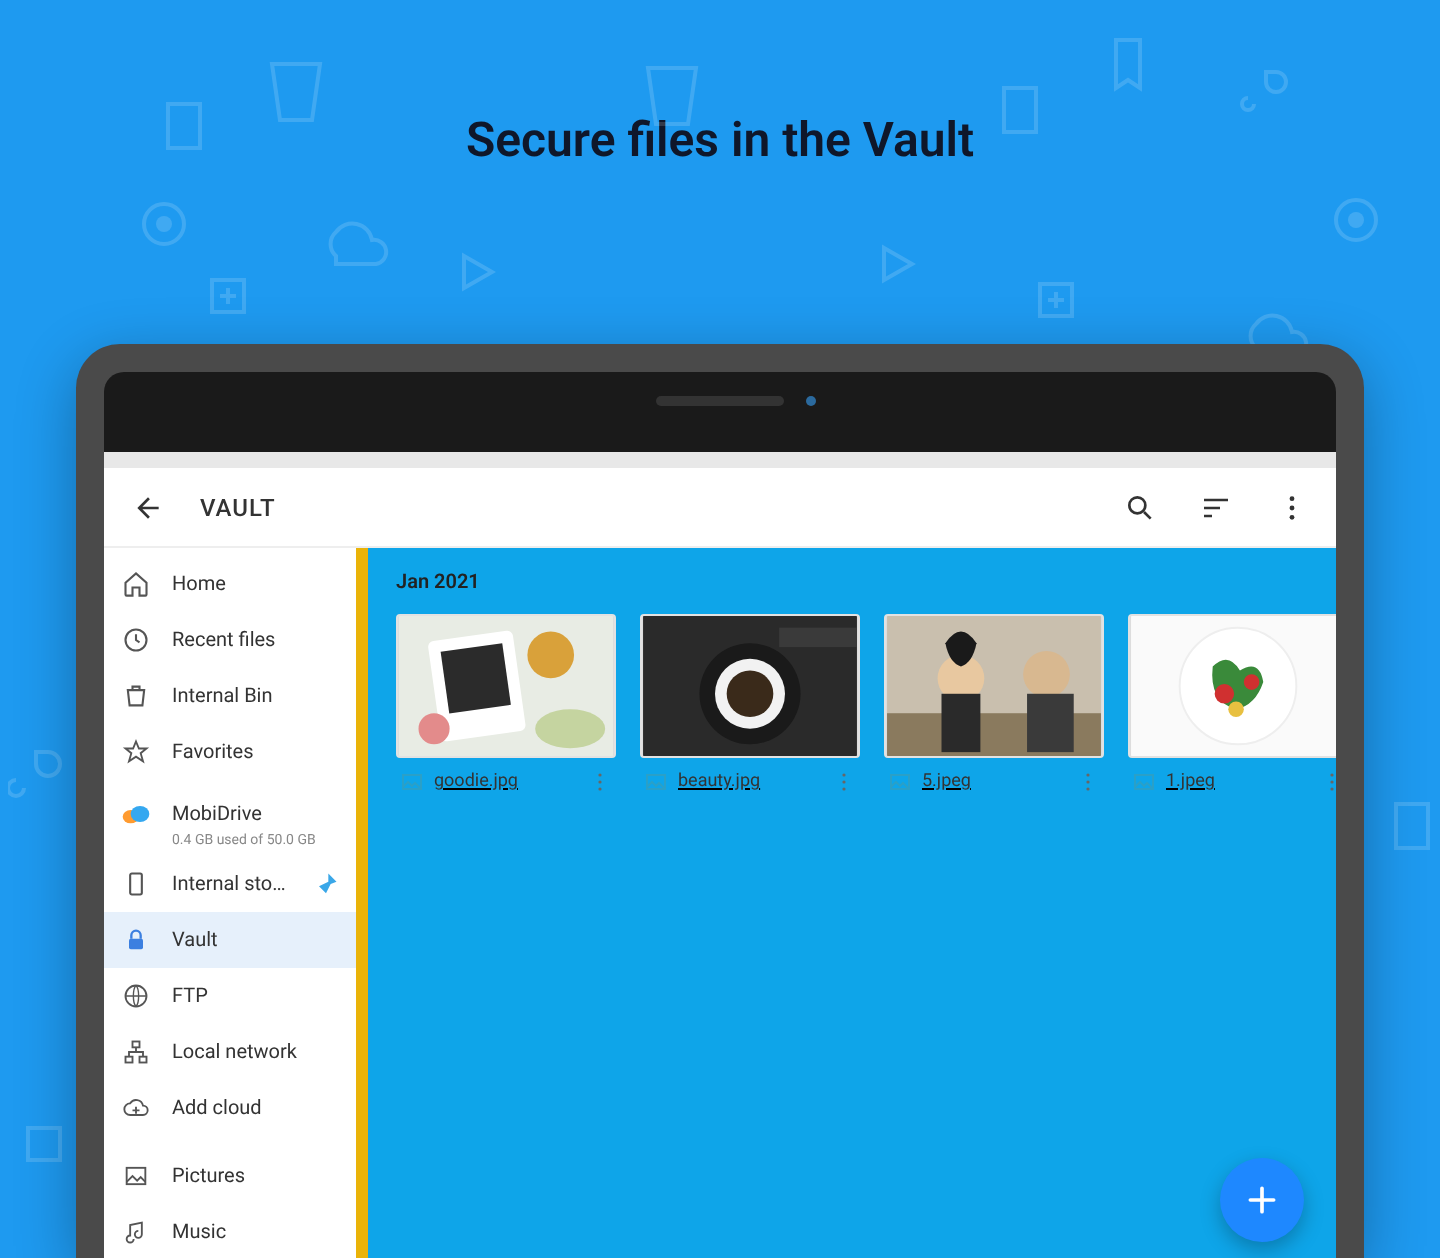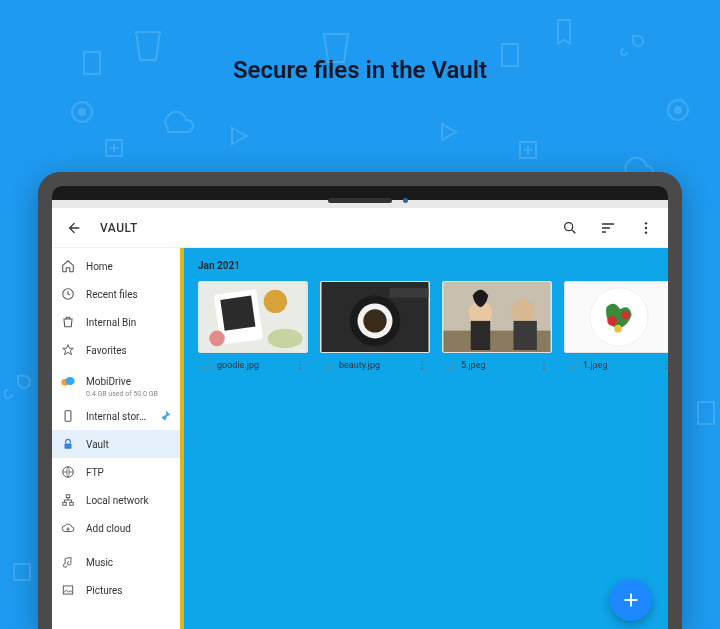--- a/index.html
+++ b/index.html
@@ -34,21 +34,21 @@
   background: #4a4a4a;
   border-radius: 22px 22px 0 0;
   box-shadow: 0 8px 30px rgba(0,0,0,0.3);
   padding: 14px 14px 0 14px;
 }
 .tablet-inner {
   background: #1a1a1a;
   border-radius: 10px 10px 0 0;
   height: 100%;
   position: relative;
-  padding-top: 14px;
+  padding-top: 40px;
 }
 .speaker {
   position: absolute;
   top: 12px;
   left: 50%;
   transform: translateX(-50%);
   width: 64px;
   height: 5px;
   background: #333;
   border-radius: 3px;
@@ -84,21 +84,21 @@
   letter-spacing: 0.5px;
   color: #333;
   font-weight: 500;
 }
 .appbar .spacer { flex: 1; }
 .icon-btn { width: 24px; height: 24px; display: flex; align-items: center; justify-content: center; cursor: pointer; }
 .main { flex: 1; display: flex; overflow: hidden; }
 .sidebar {
   width: 132px;
   background: #fff;
-  border-right: 4px solid #eab308;
+  border-right: 6px solid #eab308;
   overflow-y: auto;
   padding-top: 4px;
 }
 .side-item {
   display: flex;
   align-items: center;
   height: 28px;
   padding: 0 8px;
   gap: 10px;
   font-size: 10px;
@@ -113,21 +113,21 @@
 .side-mobidrive { display: flex; flex-direction: column; align-items: flex-start; height: 32px; padding: 3px 8px; gap: 1px; }
 .side-mobidrive .row1 { display: flex; gap: 10px; align-items: center; }
 .side-broom { width: 14px; height: 14px; }
 .sep { height: 6px; }
 .content { flex: 1; padding: 12px 14px; background: #0ea5e9; overflow: hidden; position: relative; }
 .sec-title { font-size: 10px; font-weight: 600; color: #222; margin-bottom: 10px; }
 .grid {
   display: flex;
   gap: 12px;
 }
-.card { width: 110px; }
+.card { width: 110px; text-decoration: underline; }
 .thumb {
   width: 110px;
   height: 72px;
   background: #ddd;
   border: 1px solid #e2e2e2;
   border-radius: 2px;
   overflow: hidden;
   position: relative;
 }
 .card-footer {
@@ -350,33 +350,33 @@
                   <path d="M7 18a5 5 0 0 1 0-10 6 6 0 0 1 11 2 4 4 0 0 1 0 8z" fill="none" stroke="#555" stroke-width="1.6"></path>
                   <path d="M12 11v6M9 14h6" stroke="#555" stroke-width="1.6"></path>
                 </svg>
               </span>
             <span class="s-label">Add cloud</span>
           </div>
           <div class="sep"></div>
           <div class="side-item">
             <span class="s-icon">
                 <svg width="14" height="14" viewBox="0 0 24 24">
-                  <path d="M10 18a3 3 0 1 1-3-3V6l10-2v10a3 3 0 1 1-3-3" fill="none" stroke="#555" stroke-width="1.6"></path>
-                </svg>
-              </span>
-            <span class="s-label">Music</span>
-          </div>
-          <div class="side-item">
-            <span class="s-icon">
-                <svg width="14" height="14" viewBox="0 0 24 24">
                   <rect x="4" y="5" width="16" height="14" fill="none" stroke="#555" stroke-width="1.6"></rect>
                   <path d="M4 17l5-5 4 4 3-3 4 4" fill="none" stroke="#555" stroke-width="1.6"></path>
                 </svg>
               </span>
             <span class="s-label">Pictures</span>
+          </div>
+          <div class="side-item">
+            <span class="s-icon">
+                <svg width="14" height="14" viewBox="0 0 24 24">
+                  <path d="M10 18a3 3 0 1 1-3-3V6l10-2v10a3 3 0 1 1-3-3" fill="none" stroke="#555" stroke-width="1.6"></path>
+                </svg>
+              </span>
+            <span class="s-label">Music</span>
           </div>
         </div>
 
         <div class="content">
           <div class="sec-title">Jan 2021</div>
           <div class="grid">
 
             <div class="card">
               <div class="thumb">
                 <svg viewBox="0 0 110 72">

